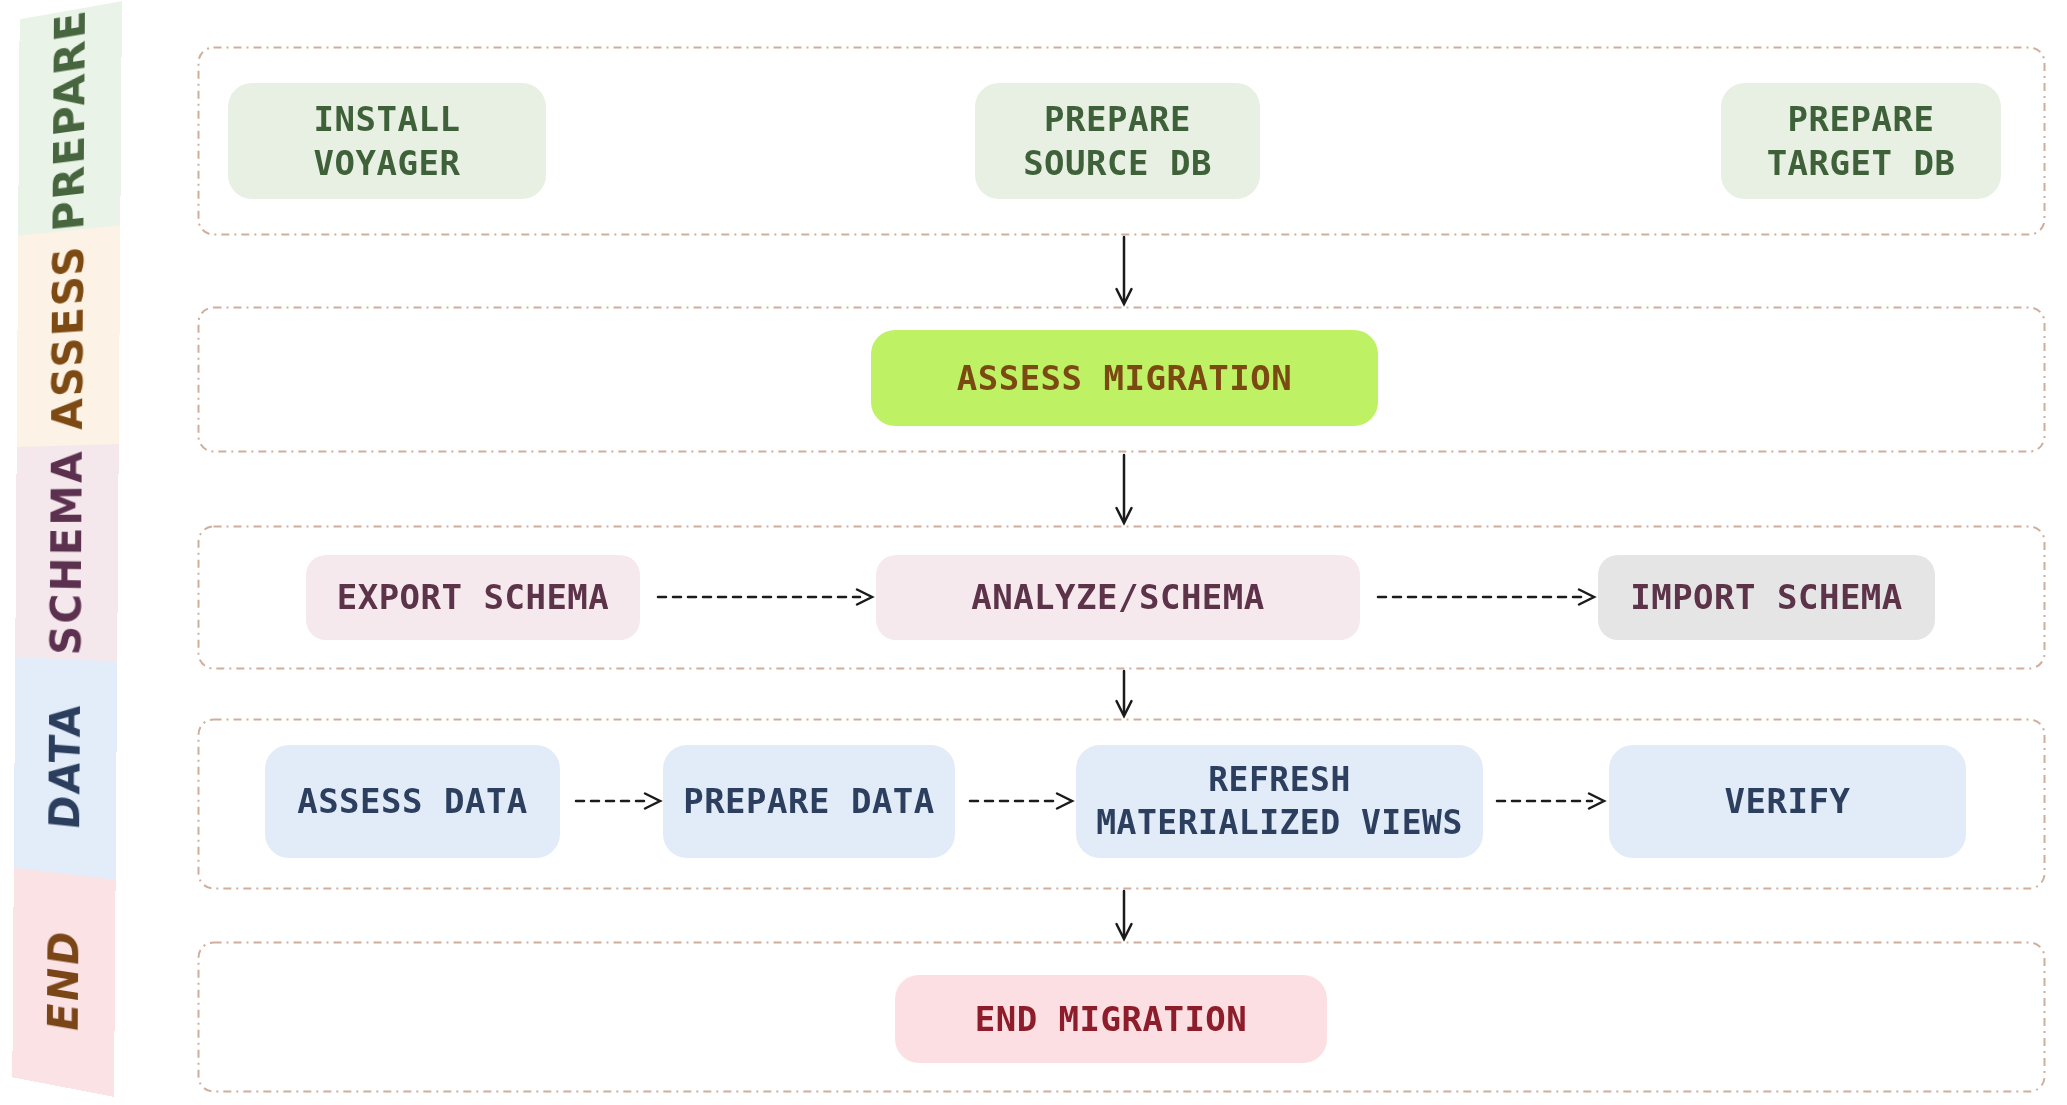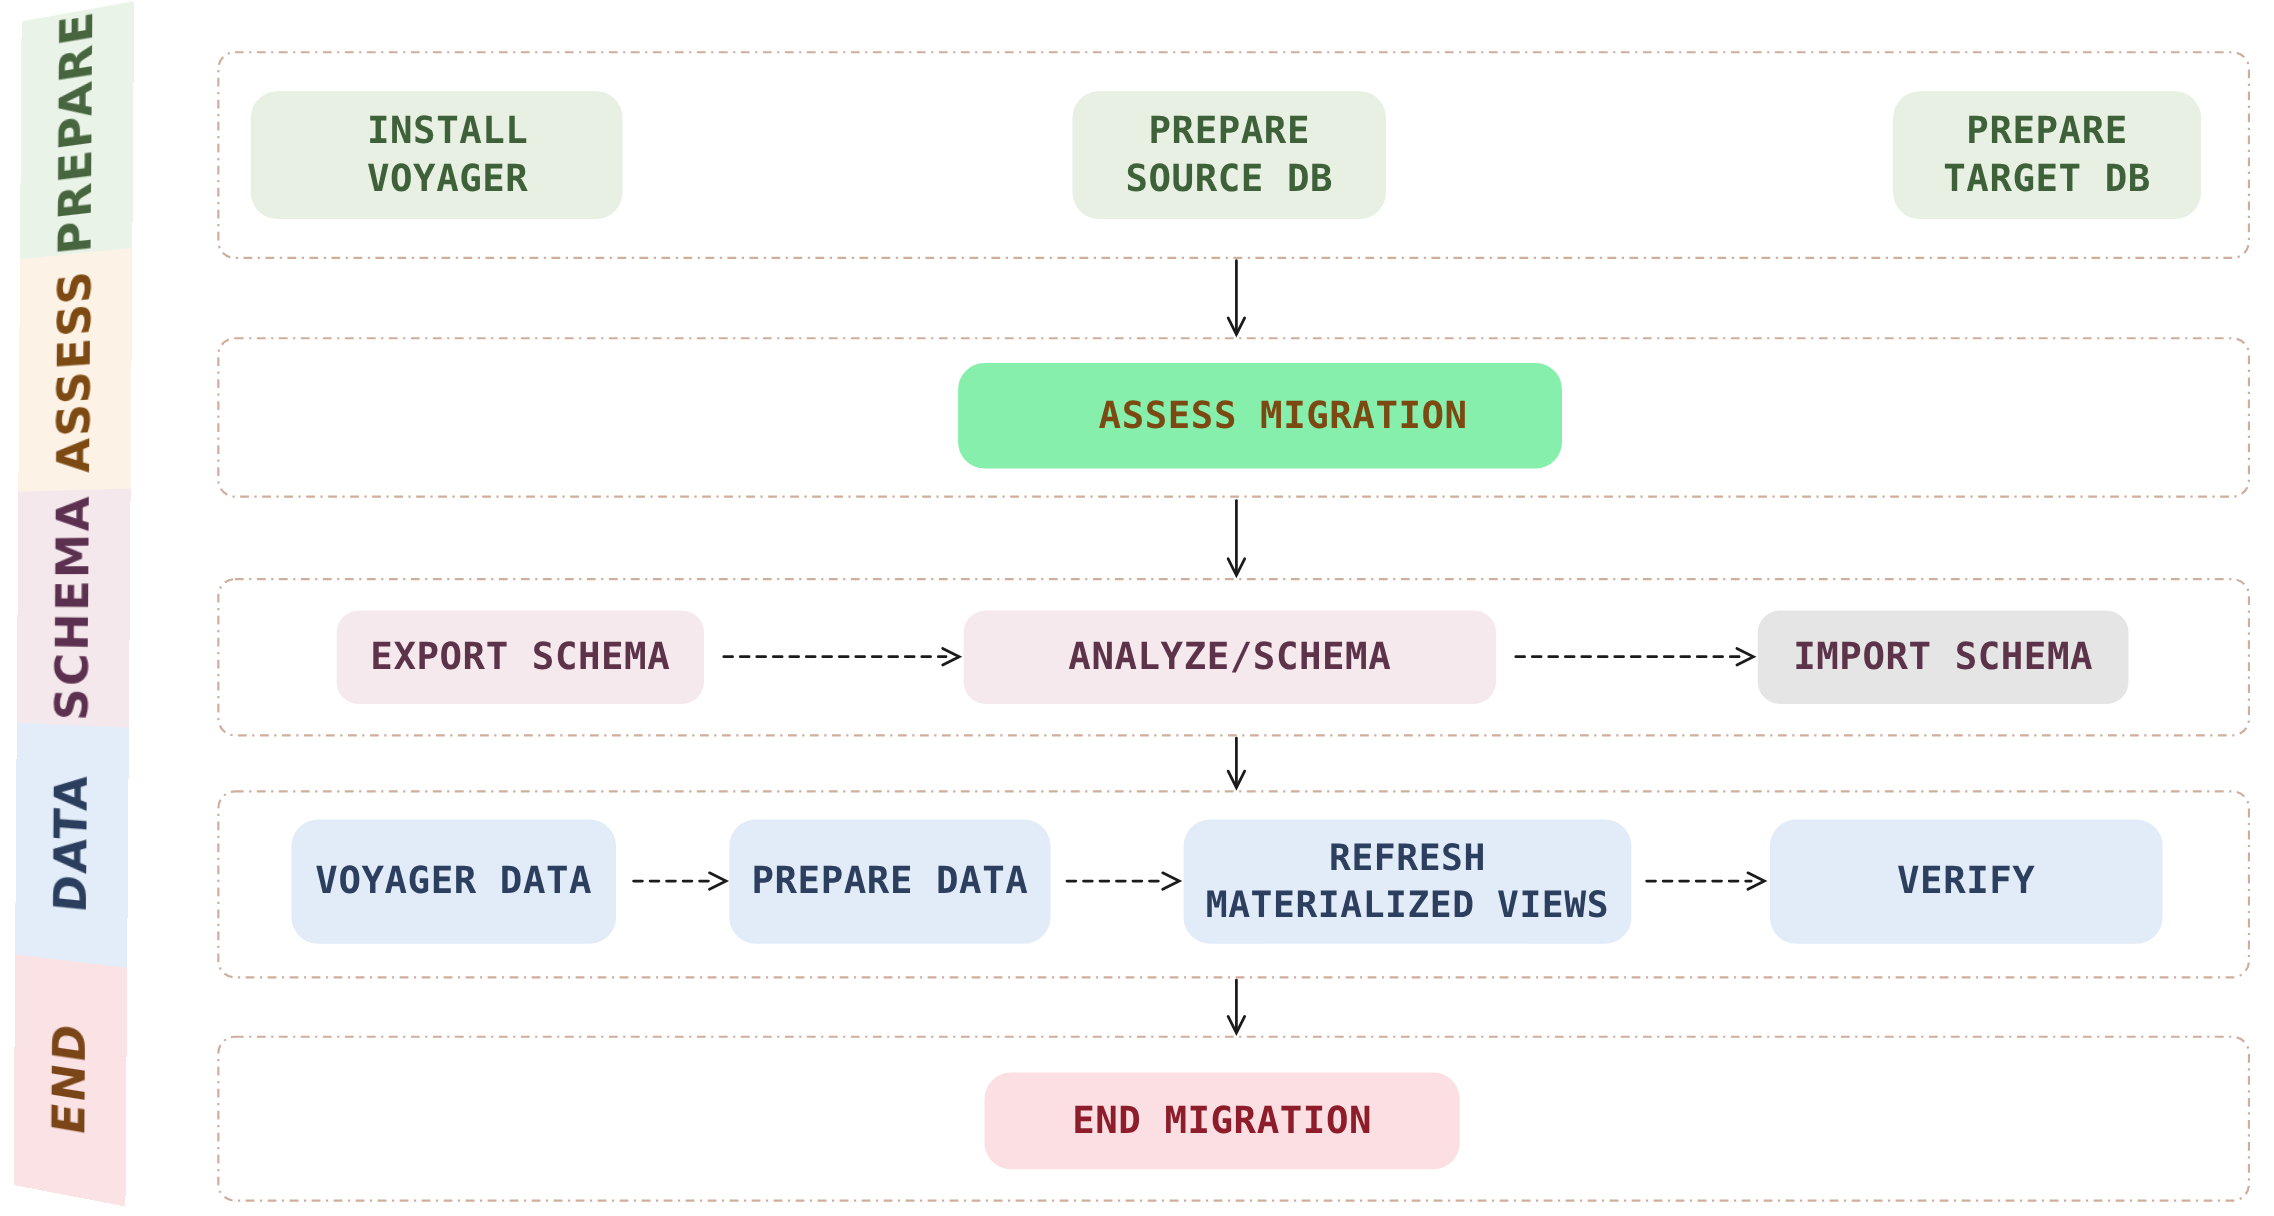--- a/index.html
+++ b/index.html
@@ -76,34 +76,34 @@
     <svg width="1849" height="172">
       <rect x="1.5" y="1.5" width="1846" height="169" rx="15" ry="15" fill="none" stroke-width="2" stroke-dasharray="8 5 2 5" stroke="#cfae9c"></rect>
     </svg>
   </div>
   <div class="frame" style="top:941px;height:152px">
     <svg width="1849" height="152">
       <rect x="1.5" y="1.5" width="1846" height="149" rx="15" ry="15" fill="none" stroke-width="2" stroke-dasharray="8 5 2 5" stroke="#cfae9c"></rect>
     </svg>
   </div>
 
-  <div class="node" style="left: 228px; top: 83px; width: 318px; height: 116px; background: rgb(231, 240, 227); color: rgb(63, 97, 57); padding-left: 20px;">INSTALL
+  <div class="node" style="left: 228px; top: 83px; width: 318px; height: 116px; background: rgb(231, 240, 227); color: rgb(63, 97, 57);">INSTALL
 VOYAGER</div>
   <div class="node" style="left: 975px; top: 83px; width: 285px; height: 116px; background: rgb(231, 240, 227); color: rgb(63, 97, 57);">PREPARE
 SOURCE DB</div>
   <div class="node" style="left: 1721px; top: 83px; width: 280px; height: 116px; background: rgb(231, 240, 227); color: rgb(63, 97, 57);">PREPARE
 TARGET DB</div>
 
-  <div class="node" style="left: 871px; top: 330px; width: 507px; height: 96px; background: #86efac; color: rgb(123, 74, 19); padding-left: 42px;">ASSESS MIGRATION</div>
+  <div class="node" style="left: 871px; top: 330px; width: 507px; height: 96px; background: #bef264; color: rgb(123, 74, 19);">ASSESS MIGRATION</div>
 
   <div class="node" style="left: 306px; top: 555px; width: 334px; height: 85px; border-radius: 20px; background: rgb(246, 233, 238); color: rgb(92, 51, 73);">EXPORT SCHEMA</div>
   <div class="node" style="left: 876px; top: 555px; width: 484px; height: 85px; border-radius: 20px; background: rgb(246, 233, 238); color: rgb(92, 51, 73);">ANALYZE/SCHEMA</div>
   <div class="node" style="left: 1598px; top: 555px; width: 337px; height: 85px; border-radius: 20px; background: #e5e5e5; color: rgb(92, 51, 73);">IMPORT SCHEMA</div>
 
-  <div class="node" style="left: 265px; top: 745px; width: 295px; height: 113px; background: rgb(226, 236, 248); color: rgb(45, 63, 94);">VOYAGER DATA</div>
+  <div class="node" style="left: 265px; top: 745px; width: 295px; height: 113px; background: rgb(226, 236, 248); color: rgb(45, 63, 94);">ASSESS DATA</div>
   <div class="node" style="left: 663px; top: 745px; width: 292px; height: 113px; background: rgb(226, 236, 248); color: rgb(45, 63, 94);">PREPARE DATA</div>
   <div class="node" style="left: 1076px; top: 745px; width: 407px; height: 113px; font-size: 33px; background: rgb(226, 236, 248); color: rgb(45, 63, 94);">REFRESH
 MATERIALIZED VIEWS</div>
   <div class="node" style="left: 1609px; top: 745px; width: 357px; height: 113px; background: rgb(226, 236, 248); color: rgb(45, 63, 94); text-align: center;">VERIFY</div>
 
   <div class="node" style="left: 895px; top: 975px; width: 432px; height: 88px; background: rgb(252, 223, 226); color: rgb(142, 29, 43);">END MIGRATION</div>
 
   <svg class="arrows" width="2067" height="1105">
     <g fill="none" stroke-width="2.5" stroke-linecap="round" stroke-linejoin="miter" stroke="#1b1b1b">
       <g>

